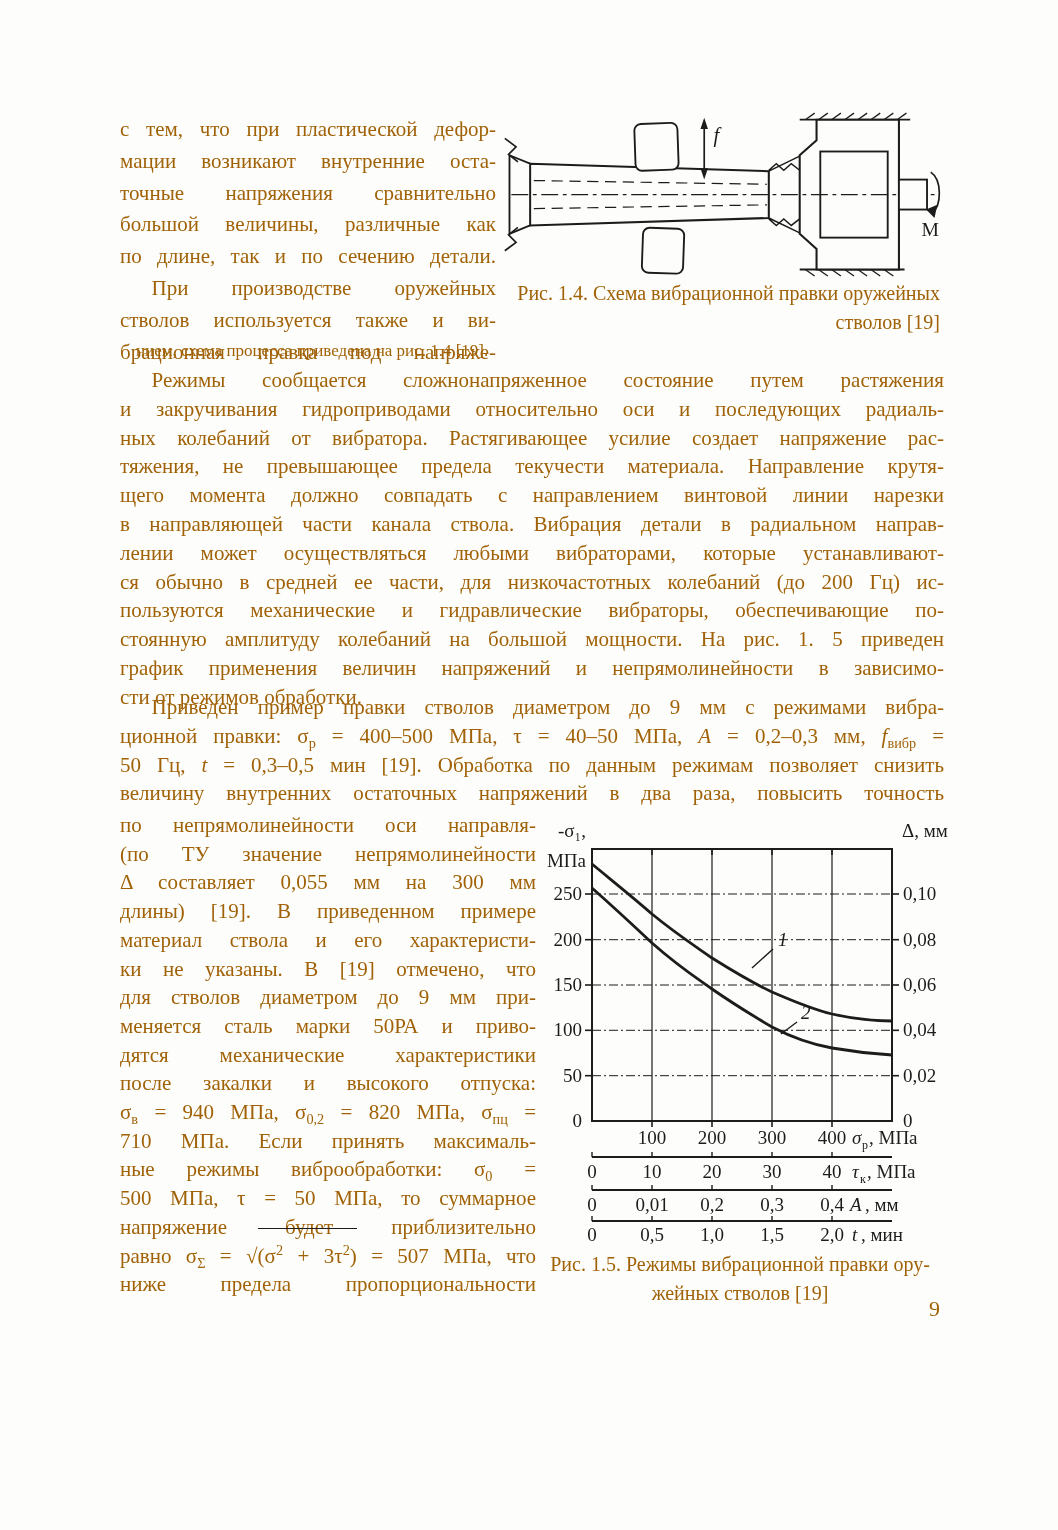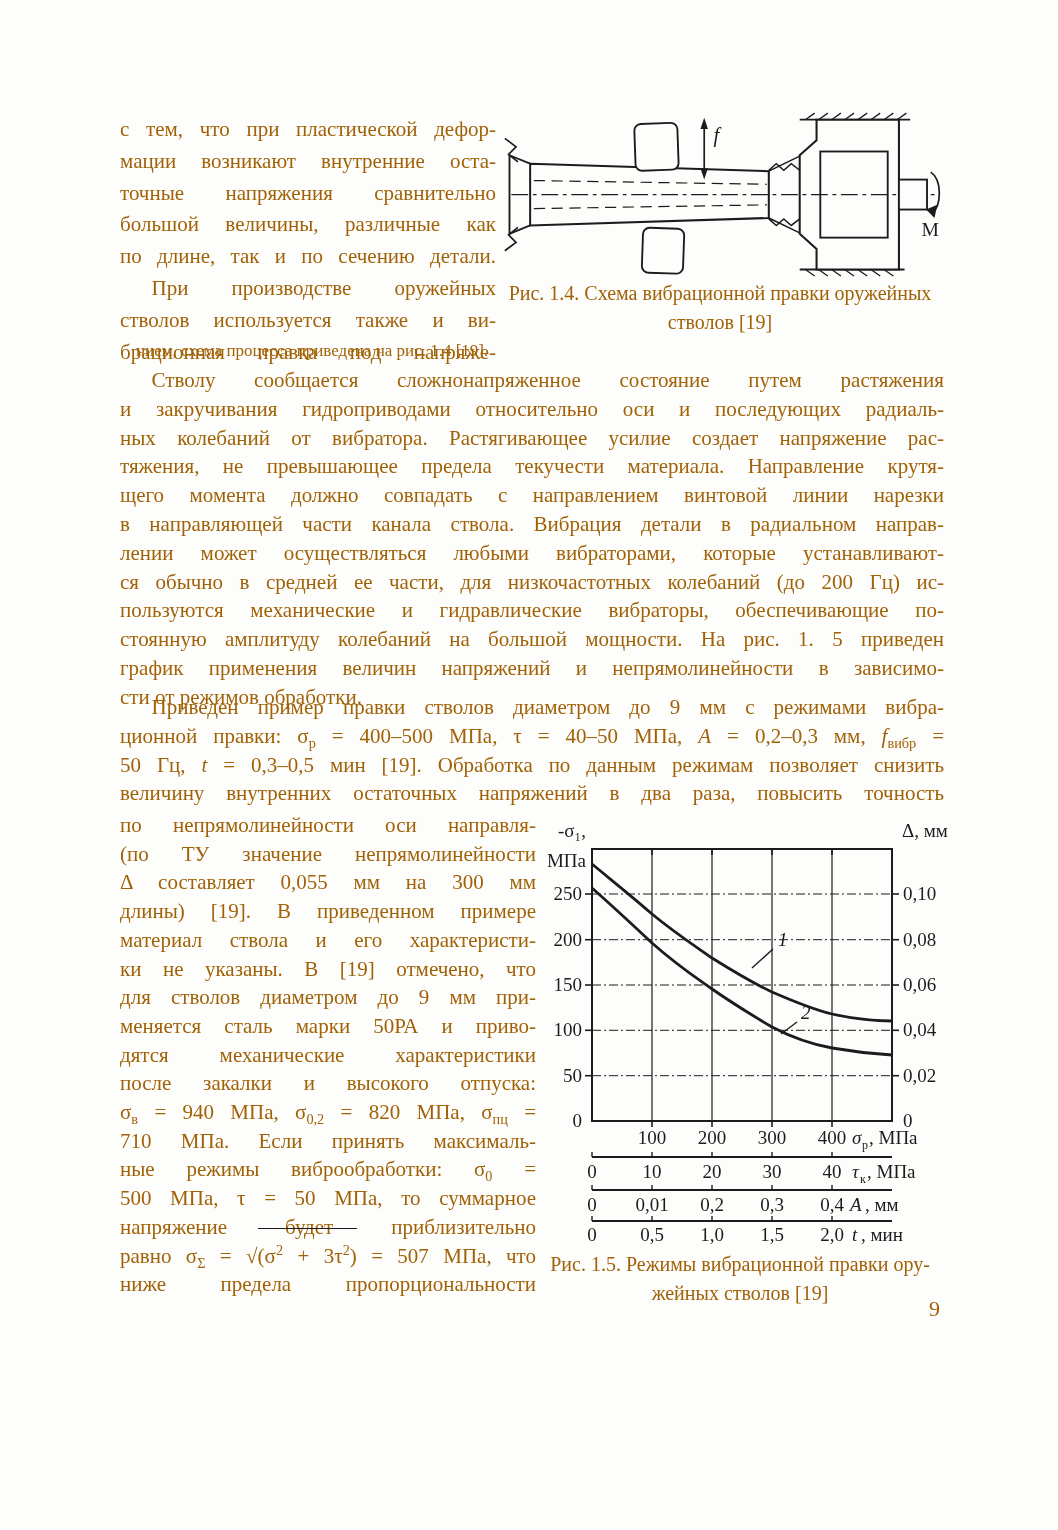--- a/index.html
+++ b/index.html
@@ -6,21 +6,21 @@
   .page{position:relative;width:1058px;height:1530px;background:#fdfdfb;overflow:hidden;
         font-family:"Liberation Serif","DejaVu Serif",serif;color:#a16207;}
   .block{position:absolute;}
   .jline{text-align:justify;text-align-last:justify;}
   .lastline{text-align:left;}
   sub{font-size:68%;line-height:0;}
   sup{font-size:68%;line-height:0;}
   .vinc{border-top:1.6px solid #1c1c1c;padding-top:15px;}
   #col1{left:120px;top:114px;width:376px;font-size:21px;line-height:31.8px;}
   #fig14-wrap{left:502px;top:112px;width:440px;}
-  #fig14-cap{left:500px;top:279px;width:440px;text-align:center;font-size:20px;line-height:29px;}
+  #fig14-cap{left:500px;top:279px;width:440px;text-align:right;font-size:20px;line-height:29px;}
   #bridge{left:136px;top:336px;width:824px;font-size:17px;line-height:29px;}
   #para2{left:120px;top:366px;width:824px;font-size:21px;line-height:28.8px;}
   #para3{left:120px;top:693px;width:824px;font-size:21px;line-height:28.8px;}
   #col2{left:120px;top:811px;width:416px;font-size:21px;line-height:28.7px;}
   #fig15-wrap{left:540px;top:821px;width:420px;}
   #fig15-cap{left:528px;top:1250px;width:424px;text-align:center;font-size:20px;line-height:29px;}
   #pagenum{left:860px;top:1296px;width:80px;text-align:right;font-size:22px;}
   svg text{font-family:"Liberation Serif","DejaVu Serif",serif;fill:#1c1c1c;}
   .it{font-style:italic;}
 </style>
@@ -103,21 +103,21 @@
 
   <div id="fig14-cap" class="block">
     <div>Рис. 1.4. Схема вибрационной правки оружейных</div>
     <div>стволов [19]</div>
   </div>
 
   <div id="bridge" class="block">нием, схема процесса приведена на рис. 1.4 [19].</div>
 
   <div id="para2" class="block">
     <div>
-        <div class="jline">  Стволу сообщается сложнонапряженное состояние путем растяжения</div>
+        <div class="jline">  Режимы сообщается сложнонапряженное состояние путем растяжения</div>
         <div class="jline">и закручивания гидроприводами относительно оси и последующих радиаль-</div>
         <div class="jline">ных колебаний от вибратора. Растягивающее усилие создает напряжение рас-</div>
         <div class="jline">тяжения, не превышающее предела текучести материала. Направление крутя-</div>
         <div class="jline">щего момента должно совпадать с направлением винтовой линии нарезки</div>
         <div class="jline">в направляющей части канала ствола. Вибрация детали в радиальном направ-</div>
         <div class="jline">лении может осуществляться любыми вибраторами, которые устанавливают-</div>
         <div class="jline">ся обычно в средней ее части, для низкочастотных колебаний (до 200 Гц) ис-</div>
         <div class="jline">пользуются механические и гидравлические вибраторы, обеспечивающие по-</div>
         <div class="jline">стоянную амплитуду колебаний на большой мощности. На рис. 1. 5 приведен</div>
         <div class="jline">график применения величин напряжений и непрямолинейности в зависимо-</div>

